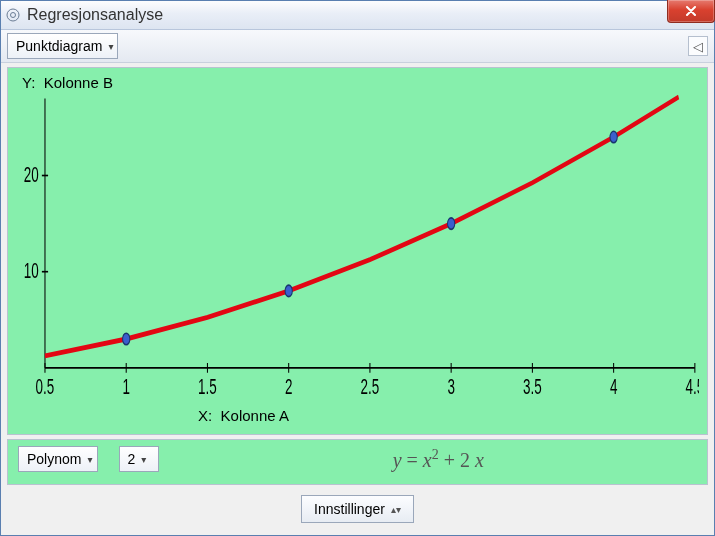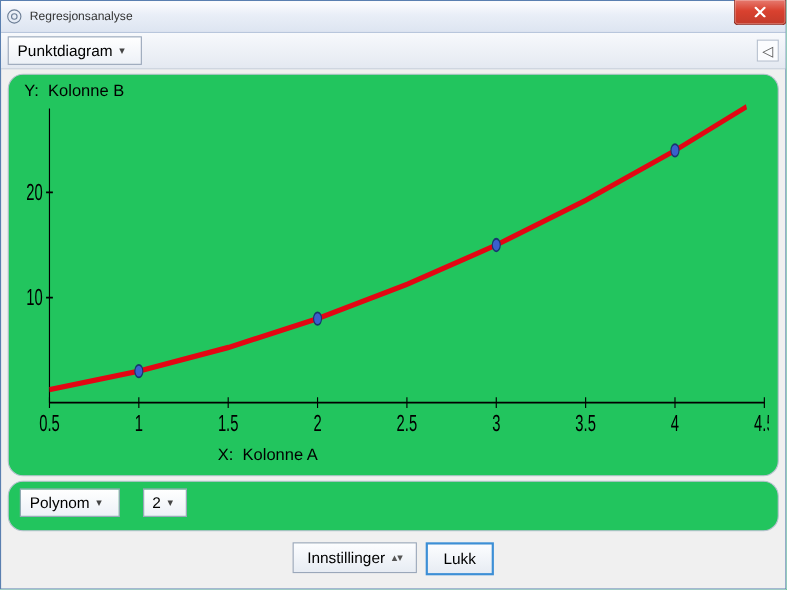--- a/index.html
+++ b/index.html
@@ -1,27 +1,27 @@
 <!DOCTYPE html>
 <html><head>
 <meta charset="utf-8">
 <style>
   html,body{margin:0;padding:0;font-family:"Segoe UI",Tahoma,sans-serif;font-size:13px;color:#000;background:#fff}
   .window{width:715px;height:536px;box-sizing:border-box;border:1px solid #5a7fb0;background:#f0f0f0;display:flex;flex-direction:column}
   .titlebar{height:28px;background:linear-gradient(to bottom,#fdfdfe,#e9eef7 45%,#dde5f1);border-bottom:1px solid #b8c6dc;display:flex;align-items:center;padding:0 4px;position:relative}
   .titlebar .app-icon{width:16px;height:16px;margin-right:6px;display:flex;align-items:center;justify-content:center}
-  .titlebar .title{font-size:11px;color:#333}
+  .titlebar .title{font-size:16px;color:#333}
   .close-btn{position:absolute;right:-1px;top:-1px;width:46px;height:22px;background:linear-gradient(to bottom,#e67a6f,#d9412f 45%,#c33a2a);border:1px solid #8f2c20;border-top:none;border-radius:0 0 4px 4px;display:flex;align-items:center;justify-content:center;color:#fff;font-weight:bold;box-shadow:inset 0 0 0 1px rgba(255,255,255,.25)}
   .toolbar{height:32px;background:linear-gradient(to bottom,#f7f9fc,#e4e9f1);border-bottom:1px solid #c8d0dd;display:flex;align-items:center;padding:0 6px;justify-content:space-between}
-  .combo{height:24px;border:1px solid #9aa7ba;background:linear-gradient(to bottom,#fff,#edf1f7);display:flex;align-items:center;padding:0 15px 0 8px;font-size:14px}
+  .combo{height:24px;border:1px solid #9aa7ba;background:linear-gradient(to bottom,#fff,#edf1f7);display:flex;align-items:center;padding:0 4px 0 8px;font-size:14px}
   .combo .caret{margin-left:6px;font-size:10px;color:#444}
   .small-combo{min-width:28px;padding:0 2px 0 8px}
   .tool-icon{width:18px;height:18px;border:1px solid #b5bfce;background:#fbfcfe;display:flex;align-items:center;justify-content:center;color:#555}
   .client{flex:1;padding:4px 6px 6px 6px;display:flex;flex-direction:column;gap:4px}
-  .chart-box,.model-box{border:1px solid #b9c2d0;background:#22c55e;border-radius:14px}
+  .chart-box,.model-box{border:1px solid #b9c2d0;background:#86efac;border-radius:0}
   .chart-box{flex:1;position:relative;padding:6px 8px}
   .axis-label-y{position:absolute;left:14px;top:6px;font-size:15px}
   .axis-label-x{position:absolute;left:190px;bottom:10px;font-size:15px}
   .chart-svg{position:absolute;left:8px;right:8px;top:24px;bottom:30px}
   .model-box{padding:6px 10px 12px 10px}
   .model-title{font-size:15px;margin-bottom:6px}
   .model-row{display:flex;align-items:flex-end;gap:21px}
   .formula{flex:1;text-align:center;font-family:"Cambria Math","Times New Roman",serif;font-size:20px;color:#555}
   .formula sup{font-size:.7em}
   .calc-row{display:flex;align-items:center;gap:8px;margin-top:22px}
@@ -111,27 +111,27 @@
     <div class="model-box">
       <div class="model-row">
         <div class="combo">
           <span>Polynom</span>
           <span class="caret">▾</span>
         </div>
         <div class="combo small-combo">
           <span>2</span>
           <span class="caret">▾</span>
         </div>
+        <div class="formula">
+          <span style="font-style:italic">y</span> = <span style="font-style:italic">x</span><sup>2</sup> + 2 <span style="font-style:italic">x</span>
+        </div>
       </div>
     </div>
 
     <div class="footer">
       <div class="btn">
         <span>Innstillinger</span>
         <span style="margin-left:6px;font-size:10px;color:#555">▴▾</span>
       </div>
-      <div class="btn primary">
-        <span>Lukk</span>
-      </div>
     </div>
 
   </div>
 </div>
 
 </body></html>

